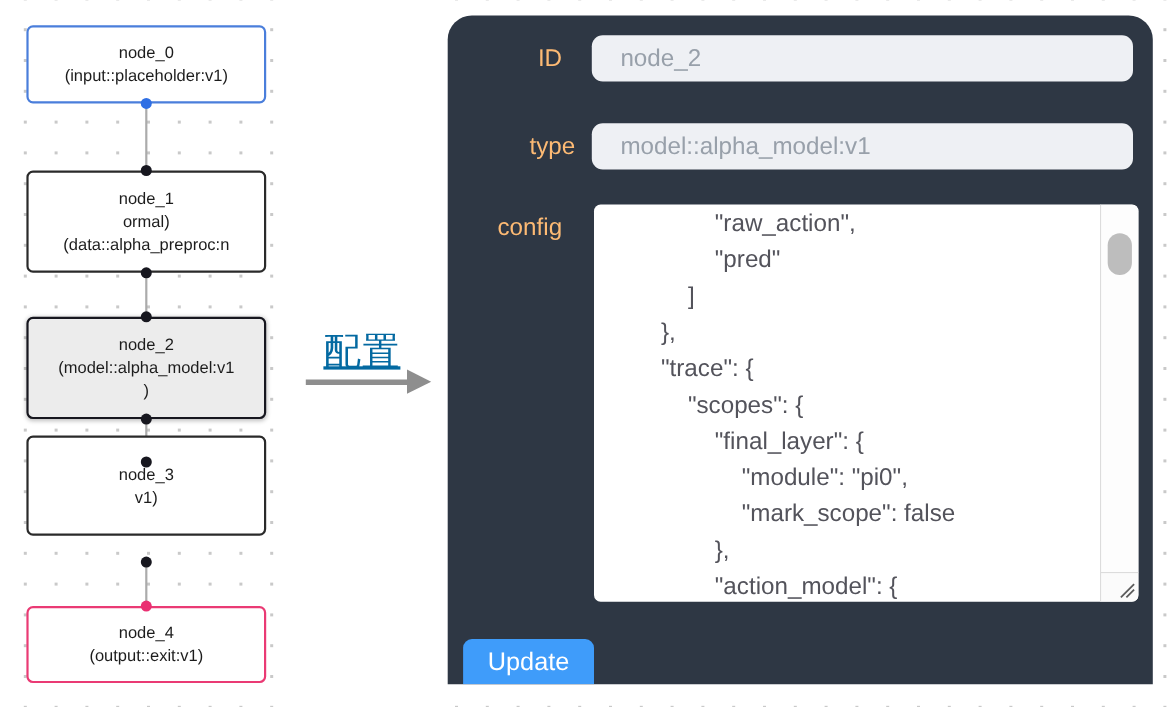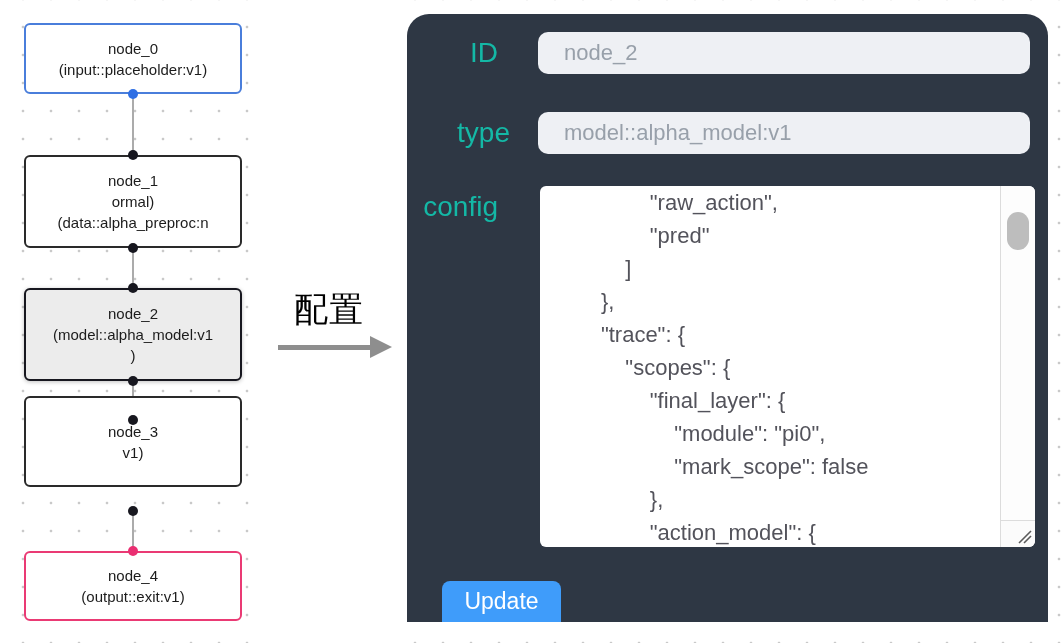--- a/index.html
+++ b/index.html
@@ -23,32 +23,32 @@
   .node.pink  { border-color:#ea3a74; }
   .node.selected { background:#ececec; border-color:#17171f; border-width:2.5px;
     box-shadow:0 1px 4px rgba(0,0,0,0.25); }
   .edge { position:absolute; left:132px; width:1.5px; background:#ababab; z-index:1; }
   .port { position:absolute; left:128px; width:10px; height:10px; border-radius:50%;
     background:#17171f; z-index:4; }
   .port.blue { background:#2f6fe4; }
   .port.pink { background:#ea2f72; }
 
   
-  .transition-label { position:absolute; left:294px; top:287px; width:96px;
-    font-size:34px; color:#000000; letter-spacing:1px; }
+  .transition-label { position:absolute; left:294px; top:297px; width:96px;
+    font-size:34px; color:#0369a1; letter-spacing:1px;text-decoration:underline; }
   .arrow-line { position:absolute; left:278px; top:345px; width:94px; height:5px;
     background:#8e8e8e; }
   .arrow-head { position:absolute; left:370px; top:336px; width:0; height:0;
     border-left:22px solid #8e8e8e; border-top:11.5px solid rgba(0,0,0,0);
     border-bottom:11.5px solid rgba(0,0,0,0); }
 
   
   .panel { position:absolute; left:407px; top:14px; width:641px; height:608px;
     background:#2e3744; border-radius:22px 22px 0 0; overflow:hidden; z-index:5; }
-  .field-label { position:absolute; left:3px; width:88px; color:#14b8a6; font-size:28px;
+  .field-label { position:absolute; left:16px; width:88px; color:#fdba74; font-size:22px;
     display:flex; align-items:center; justify-content:flex-end; }
   .field-input { position:absolute; left:131px; width:492px; height:42px;
     background:#eef0f4; border:0; border-radius:10px; color:#98a0aa; font-size:22px;
     padding:0 0 0 26px; outline:none;
     font-family:"Liberation Sans","DejaVu Sans",sans-serif; }
 
   .config-box { position:absolute; left:133px; top:172px; width:495px; height:361px;
     background:#ffffff; border-radius:6px; overflow:hidden; }
   .config-text { position:absolute; left:12px; top:0px; right:36px; bottom:0;
     white-space:pre; font-size:22px; line-height:33px; color:#53535b;
@@ -57,21 +57,21 @@
     border-left:1px solid #dcdcdc; background:#fdfdfd; }
   .sb-thumb { position:absolute; right:6px; top:26px; width:22px; height:38px;
     border-radius:11px; background:#bdbdbd; }
   .sb-corner { position:absolute; right:0; bottom:0; width:35px; height:27px;
     border-left:1px solid #dcdcdc; border-top:1px solid #dcdcdc; background:#fbfbfb; }
   .grip { position:absolute; right:2px; bottom:2px; }
 
   .update-btn { position:absolute; left:14px; top:567px; width:119px; height:41px;
     background:#3f9cfa; color:#ffffff; font-size:23px; border:0;
     border-radius:8px 8px 0 0; text-align:center; line-height:41px; cursor:pointer;
-    font-family:"Liberation Sans","DejaVu Sans",sans-serif;margin-left:21px; }
+    font-family:"Liberation Sans","DejaVu Sans",sans-serif; }
 </style>
 </head>
 <body>
 
 <div class="root">
 
   <div id="flow-canvas" class="dotgrid"></div>
 
   <div class="edge" style="top:94px;height:61px;"></div>
   <div class="edge" style="top:248px;height:40px;"></div>

